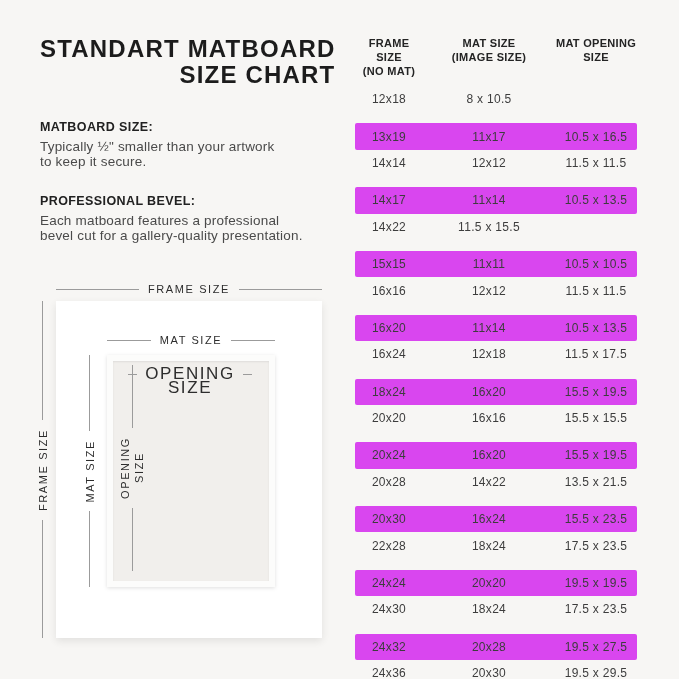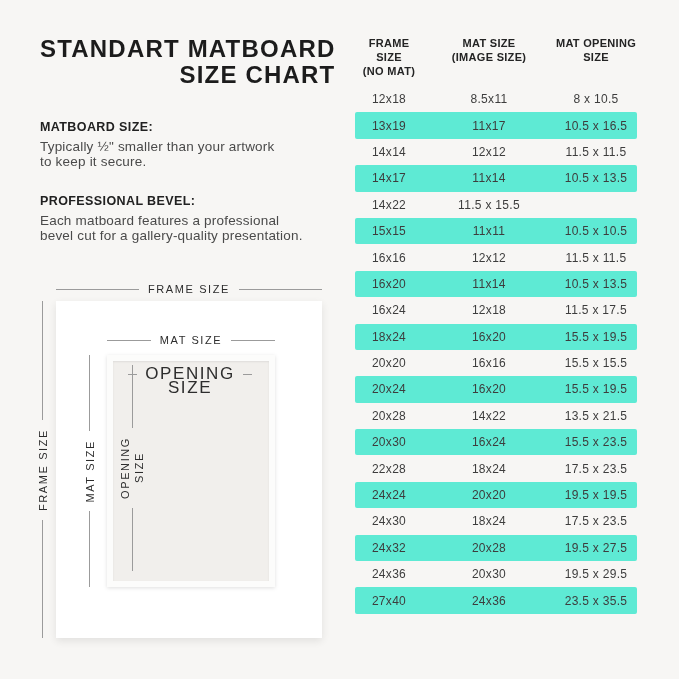--- a/index.html
+++ b/index.html
@@ -79,21 +79,21 @@
   .th {
     font-size: 11px; font-weight: 700; line-height: 14px;
     letter-spacing: .3px; color: #242424; text-align: center;
     white-space: pre-line;
   }
   .tbody { position: absolute; left: 355px; top: 86px; width: 282px; }
   .trow {
     display: grid; grid-template-columns: 68px 132px 82px;
     height: 26.4px; align-items: center; border-radius: 2px;
   }
-  .trow.alt { background: #5eead4; }
+  .trow.alt { background: #d946ef; margin-top: 11px; }
   .tcell {
     text-align: center; font-size: 12px; color: #3d3d3d;
     letter-spacing: .3px;
   }
 </style>
 </head>
 <body>
 
 <div class="page">
 
@@ -160,21 +160,20 @@
     <div class="th">FRAME SIZE
 (NO MAT)</div>
     <div class="th">MAT SIZE
 (IMAGE SIZE)</div>
     <div class="th">MAT OPENING
 SIZE</div>
   </div>
   <div class="tbody">
       <div class="trow">
         <div class="tcell">12x18</div>
-        <div class="tcell">8.5x11</div>
         <div class="tcell">8 x 10.5</div>
       </div>
       <div class="trow alt">
         <div class="tcell">13x19</div>
         <div class="tcell">11x17</div>
         <div class="tcell">10.5 x 16.5</div>
       </div>
       <div class="trow">
         <div class="tcell">14x14</div>
         <div class="tcell">12x12</div>

